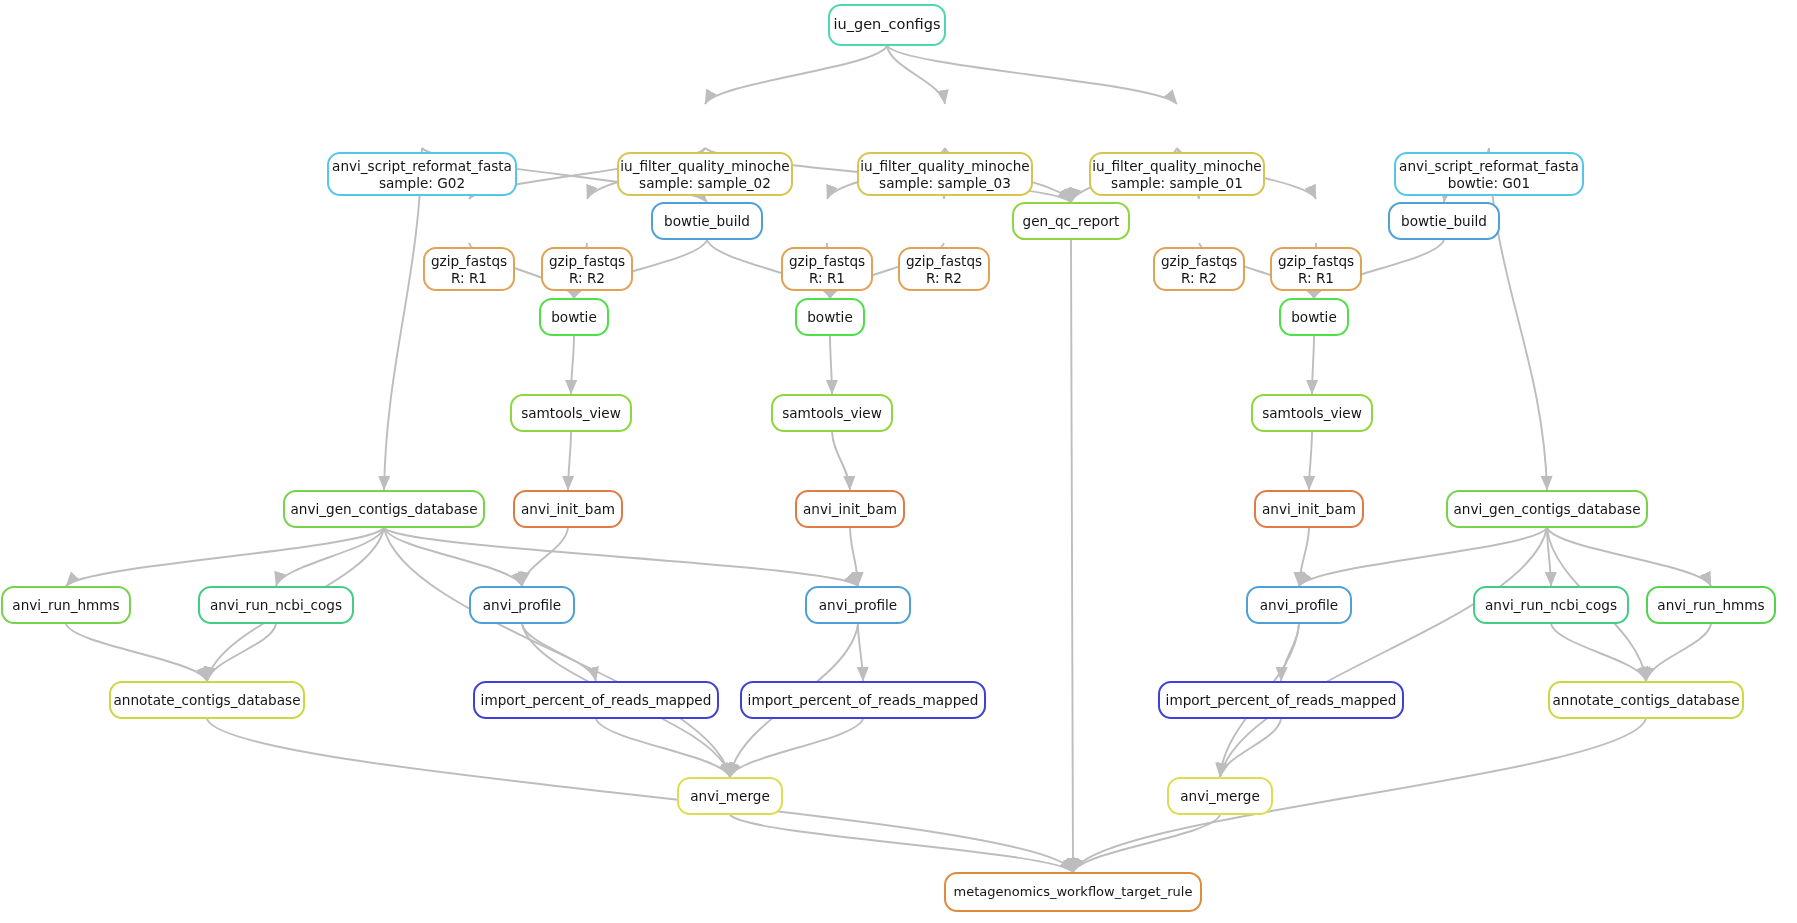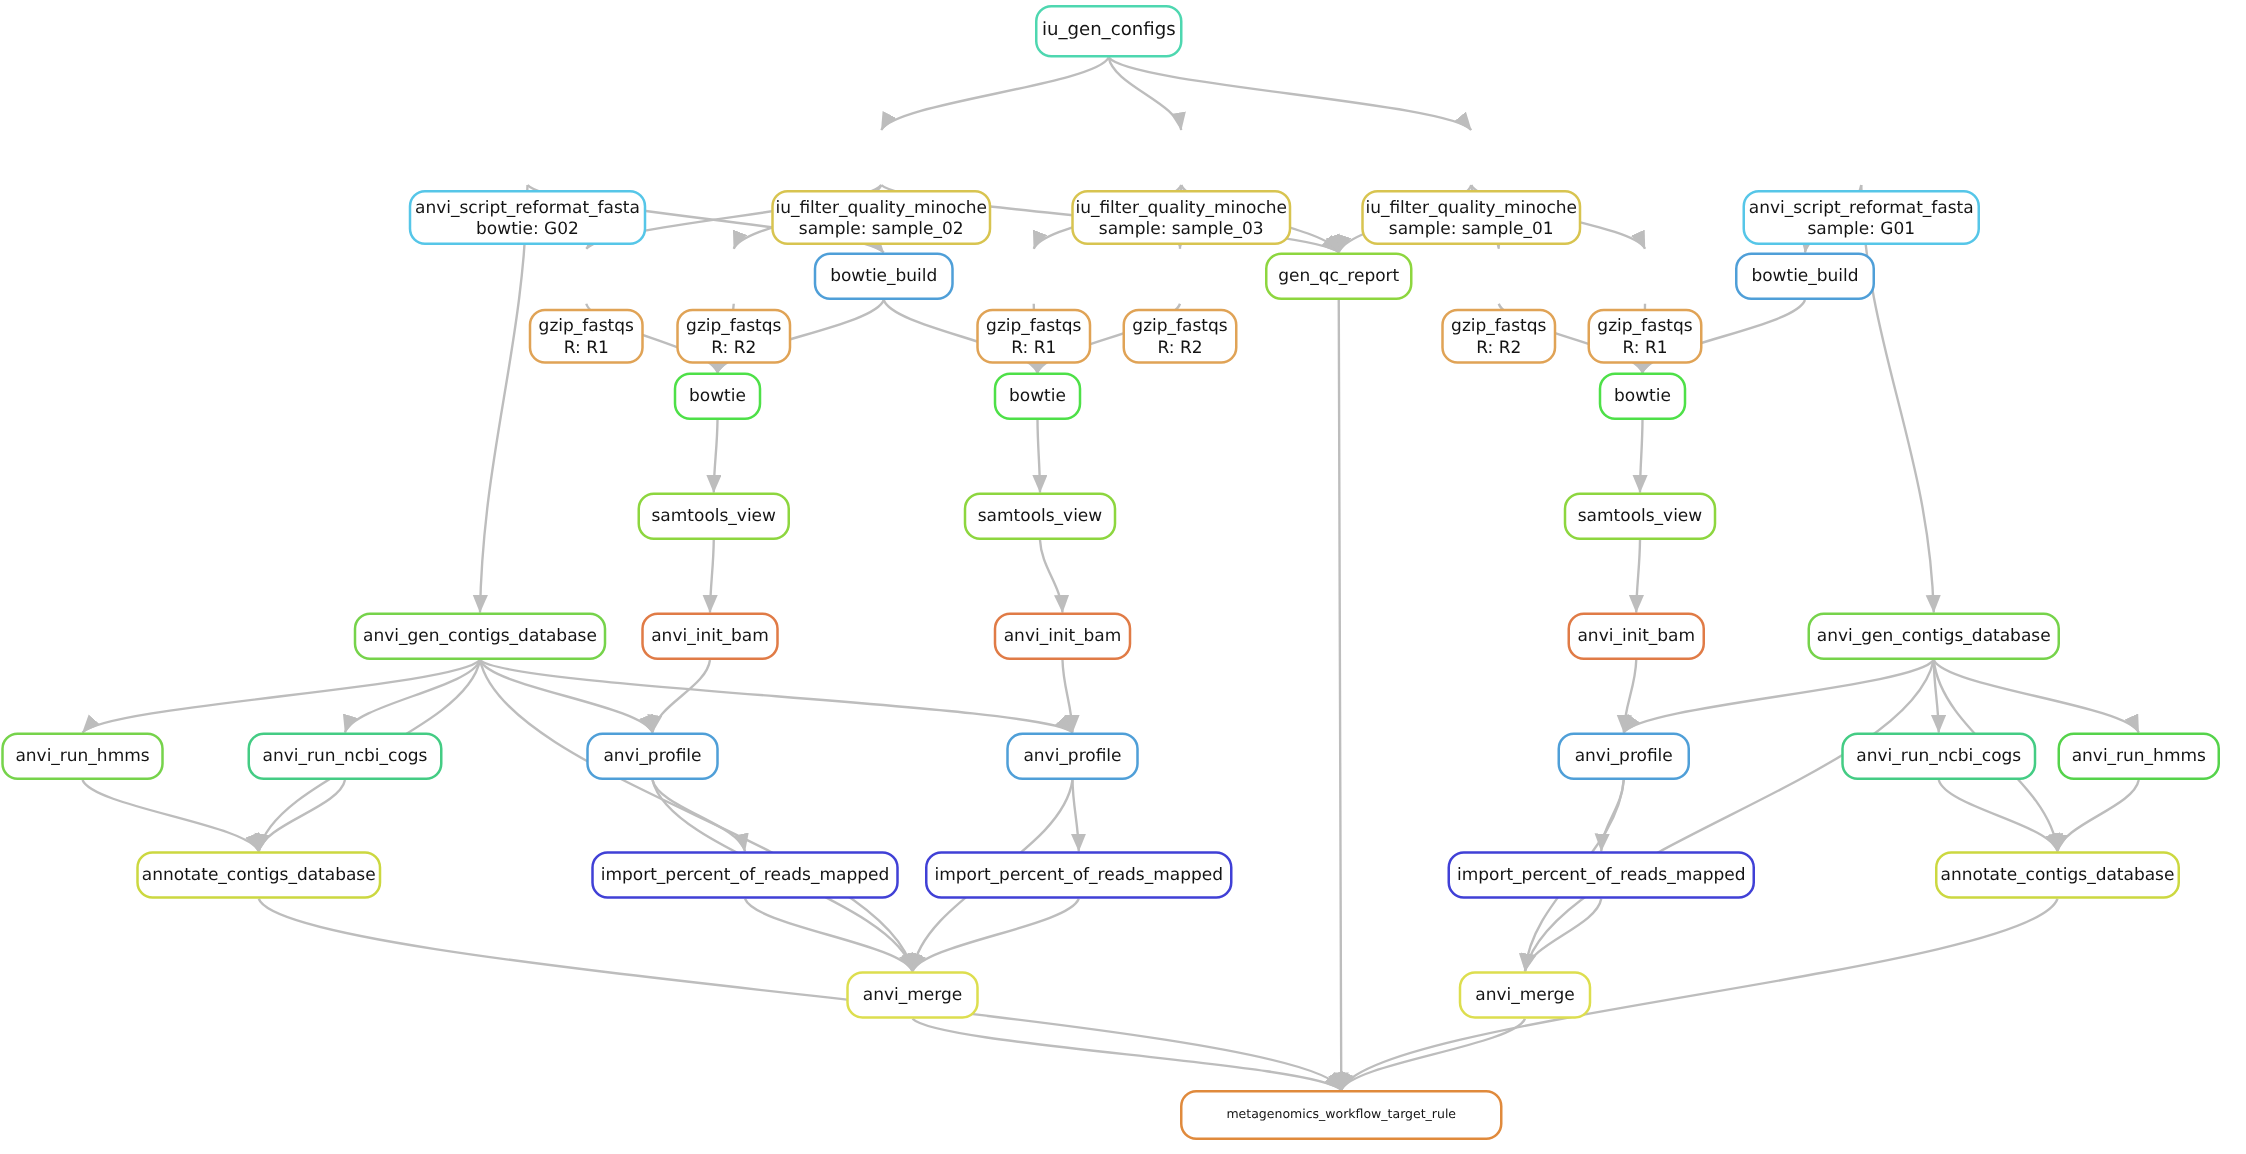--- a/index.html
+++ b/index.html
@@ -132,37 +132,37 @@
         <path d="M 1220,815 C 1210.739,836.66 1082.261,850.34 1073,872" fill="none" stroke="#bdbdbd" stroke-width="1.9" marker-end="url(#arrowhead)"></path>
         <path d="M 1071,240 C 1071.126,480.15999999999997 1072.874,631.84 1073,872" fill="none" stroke="#bdbdbd" stroke-width="1.9" marker-end="url(#arrowhead)"></path>
       </g>
   </svg>
   <div id="node-layer">
       <div class="node" style="left: 828px; top: 4px; width: 118px; height: 42px; border-color: rgb(78, 215, 176); font-size: 14.5px;">
         <span class="lbl-main">iu_gen_configs</span>
       </div>
       <div class="node two-line" style="left: 327px; top: 104px; width: 190px; height: 44px; border-color: rgb(86, 198, 232); font-size: 13.6px;">
         <span class="lbl-main">anvi_script_reformat_fasta</span>
-        <span class="lbl-sub">bowtie: G02</span>
+        <span class="lbl-sub">sample: G02</span>
       </div>
       <div class="node two-line" style="left: 617px; top: 104px; width: 176px; height: 44px; border-color: rgb(216, 196, 80); font-size: 13.6px;">
         <span class="lbl-main">iu_filter_quality_minoche</span>
         <span class="lbl-sub">sample: sample_02</span>
       </div>
       <div class="node two-line" style="left: 857px; top: 104px; width: 176px; height: 44px; border-color: rgb(216, 196, 80); font-size: 13.6px;">
         <span class="lbl-main">iu_filter_quality_minoche</span>
         <span class="lbl-sub">sample: sample_03</span>
       </div>
       <div class="node two-line" style="left: 1089px; top: 104px; width: 176px; height: 44px; border-color: rgb(216, 196, 80); font-size: 13.6px;">
         <span class="lbl-main">iu_filter_quality_minoche</span>
         <span class="lbl-sub">sample: sample_01</span>
       </div>
       <div class="node two-line" style="left: 1394px; top: 104px; width: 190px; height: 44px; border-color: rgb(86, 198, 232); font-size: 13.6px;">
         <span class="lbl-main">anvi_script_reformat_fasta</span>
-        <span class="lbl-sub">sample: G01</span>
+        <span class="lbl-sub">bowtie: G01</span>
       </div>
       <div class="node two-line" style="left: 423px; top: 199px; width: 92px; height: 44px; border-color: rgb(224, 163, 86); font-size: 13.6px;">
         <span class="lbl-main">gzip_fastqs</span>
         <span class="lbl-sub">R: R1</span>
       </div>
       <div class="node two-line" style="left: 541px; top: 199px; width: 92px; height: 44px; border-color: rgb(224, 163, 86); font-size: 13.6px;">
         <span class="lbl-main">gzip_fastqs</span>
         <span class="lbl-sub">R: R2</span>
       </div>
       <div class="node" style="left: 651px; top: 202px; width: 112px; height: 38px; border-color: rgb(79, 159, 216); font-size: 13.6px;">
@@ -258,17 +258,17 @@
       </div>
       <div class="node" style="left: 1548px; top: 681px; width: 196px; height: 38px; border-color: rgb(204, 216, 64); font-size: 13.6px;">
         <span class="lbl-main">annotate_contigs_database</span>
       </div>
       <div class="node" style="left: 677px; top: 777px; width: 106px; height: 38px; border-color: rgb(221, 222, 79); font-size: 13.6px;">
         <span class="lbl-main">anvi_merge</span>
       </div>
       <div class="node" style="left: 1167px; top: 777px; width: 106px; height: 38px; border-color: rgb(221, 222, 79); font-size: 13.6px;">
         <span class="lbl-main">anvi_merge</span>
       </div>
-      <div class="node" style="left: 944px; top: 872px; width: 258px; height: 40px; border-color: rgb(224, 138, 60); font-size: 10px;">
+      <div class="node" style="left: 944px; top: 872px; width: 258px; height: 40px; border-color: rgb(224, 138, 60); font-size: 13px;">
         <span class="lbl-main">metagenomics_workflow_target_rule</span>
       </div>
     </div>
 </div>
 
 </body></html>

